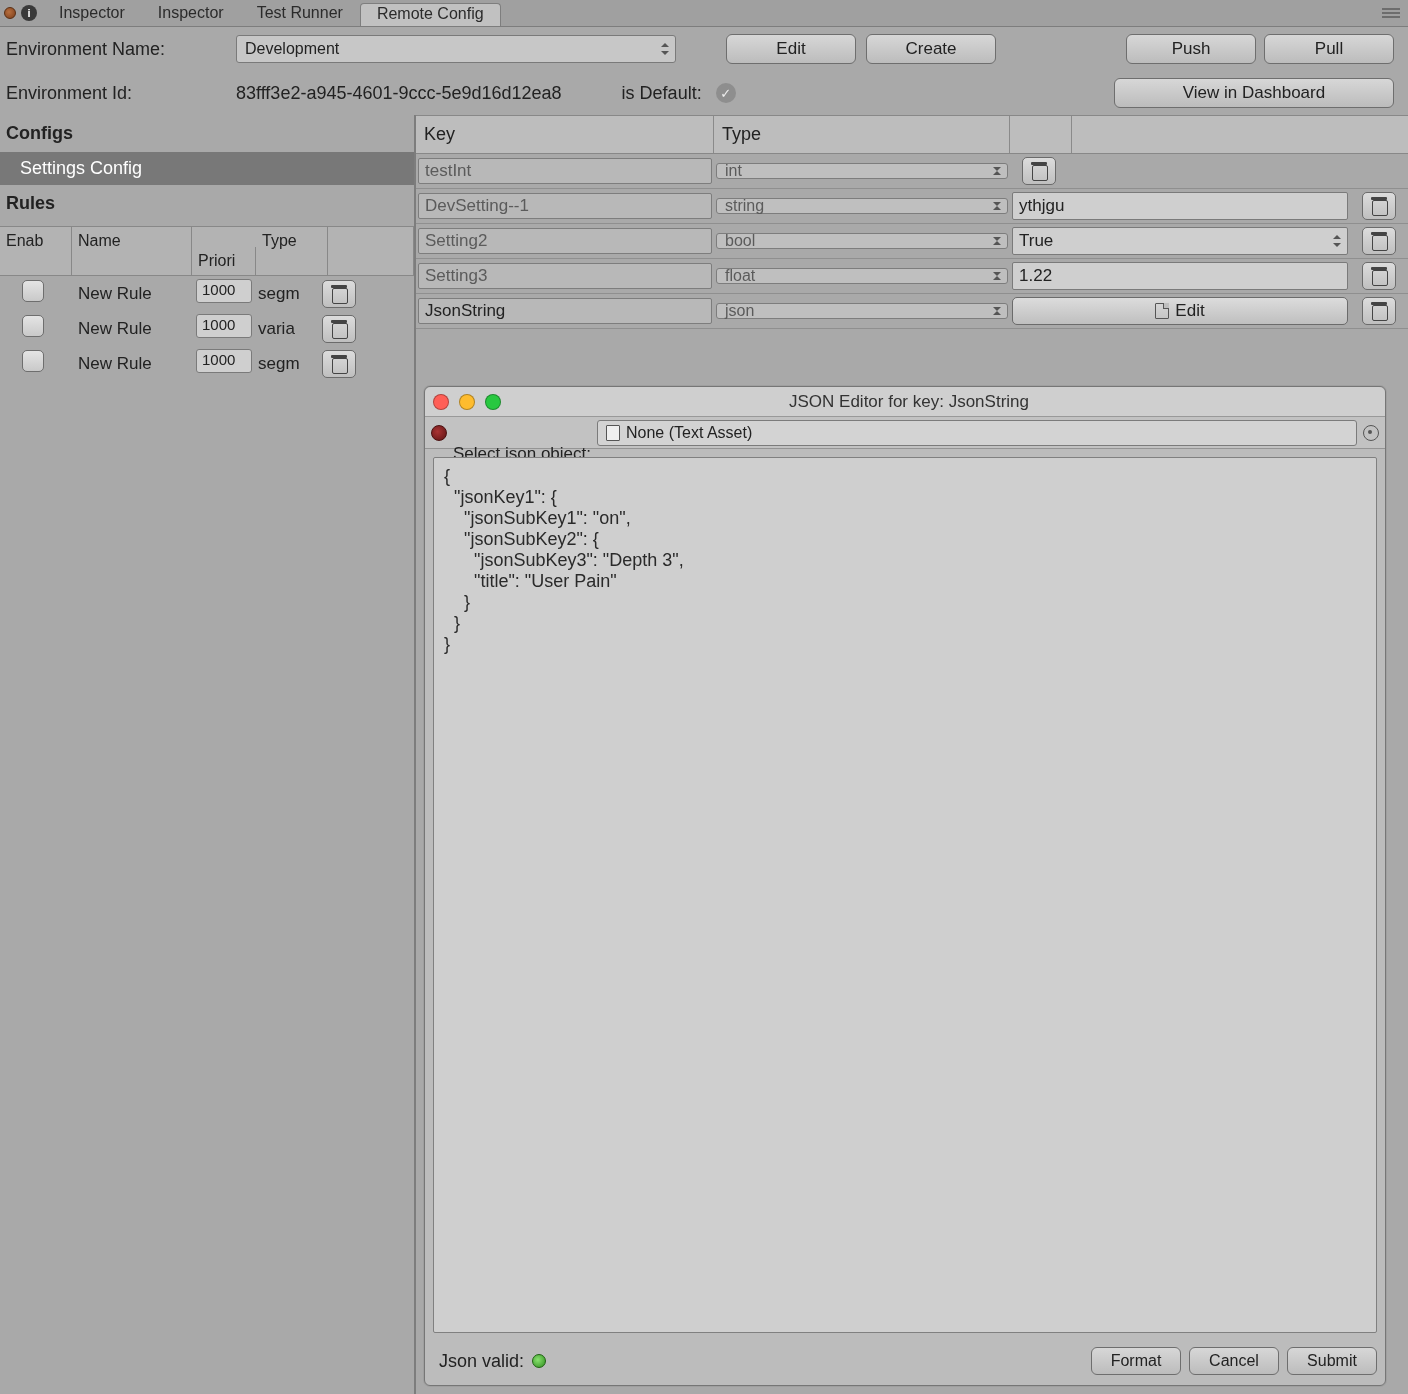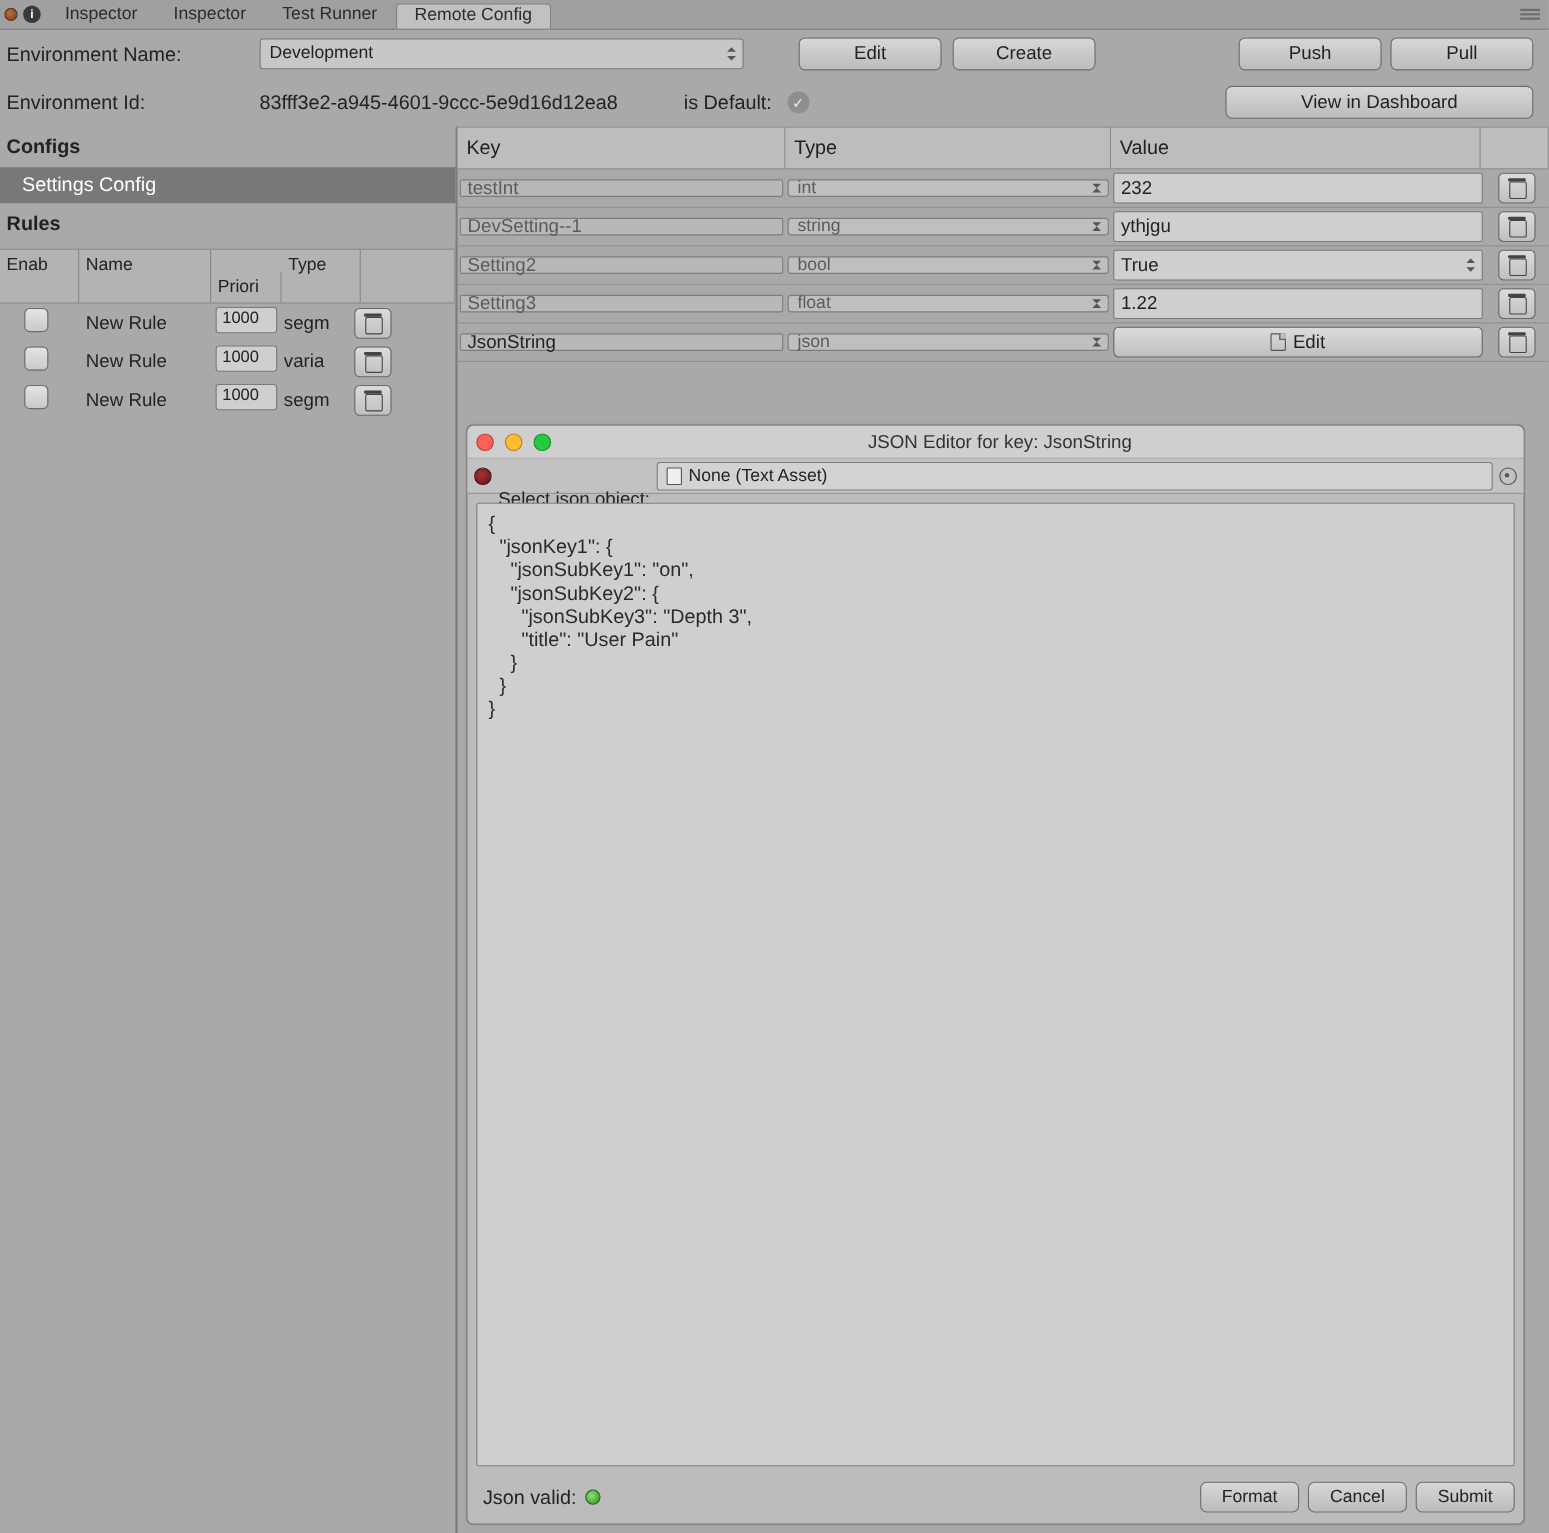--- a/index.html
+++ b/index.html
@@ -211,21 +211,21 @@
   .scol-act { flex: 0 0 62px; border-right: none; }
   .settings-row {
     display: flex; align-items: center;
     padding: 3px 2px; gap: 4px;
     border-bottom: 1px solid #8f8f8f;
   }
   .key-field {
     flex: 0 0 294px;
     height: 16px;
     background: #b8b8b8; border: 1px solid #7d7d7d;
-    border-radius: 2px; padding: 2px 6px;
+    border-radius: 2px; padding: 12px 6px;
     color: #5b5b5b; font-size: 17px;
     display: flex; align-items: center;
   }
   .type-dd {
     flex: 0 0 292px;
     height: 16px;
     background: #bfbfbf; border: 1px solid #7d7d7d;
     border-radius: 3px; position: relative;
     padding: 0 18px 0 8px; font-size: 16px; color: #5b5b5b;
     display: flex; align-items: center;
@@ -425,28 +425,26 @@
                 <span class="trash"></span>
               </span></div>
         </div>
       </div>
     </div>
 
     <div class="right-pane">
       <div class="settings-head">
         <div class="scol-key">Key</div>
         <div class="scol-type">Type</div>
-        <div class="scol-val">Value</div>
         <div class="scol-act"></div>
       </div>
 
       <div class="settings-row">
         <div class="key-field">testInt</div>
         <div class="type-dd">int</div>
-        <div class="val-field">232</div>
         <div class="act">
             <span class="icon-btn">
               <span class="trash"></span>
             </span>
           </div>
       </div>
       <div class="settings-row">
         <div class="key-field">DevSetting--1</div>
         <div class="type-dd">string</div>
         <div class="val-field">ythjgu</div>

